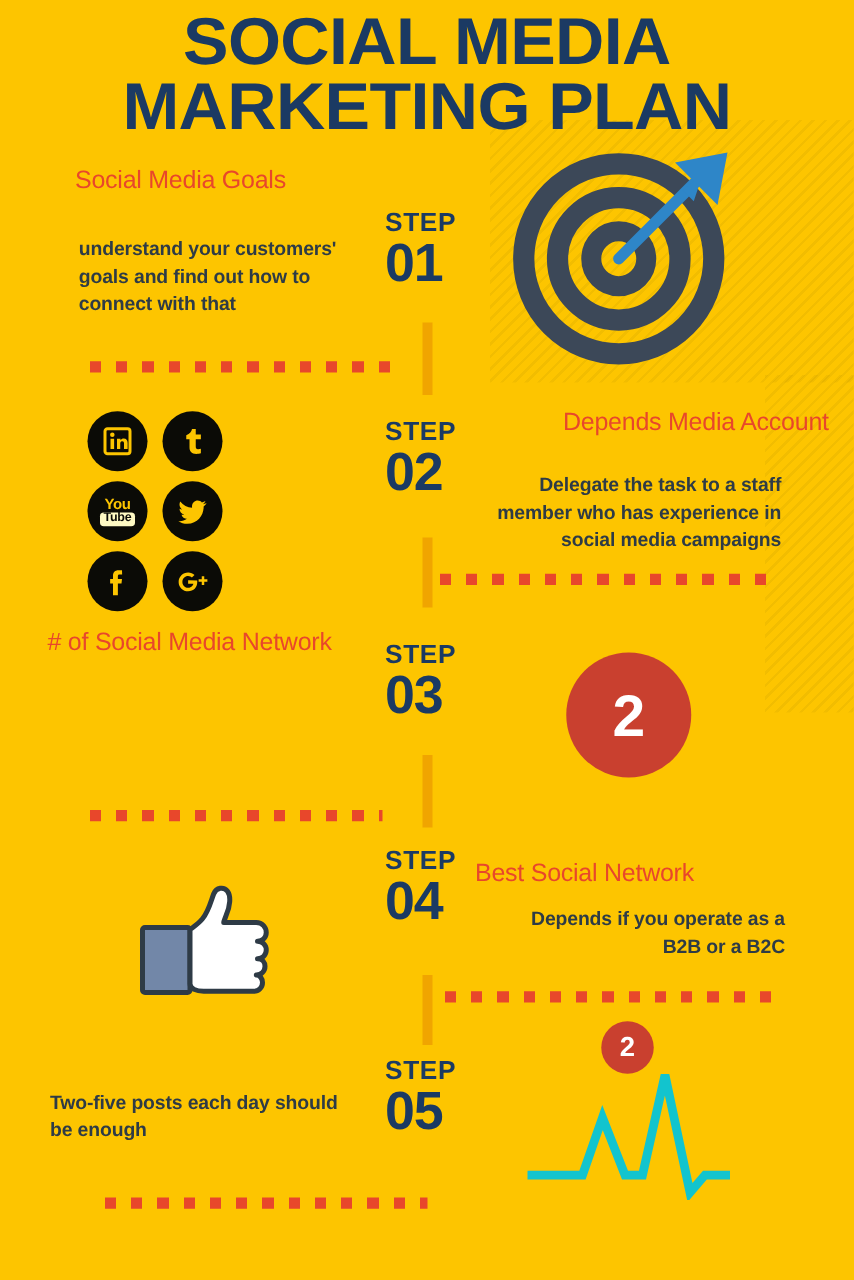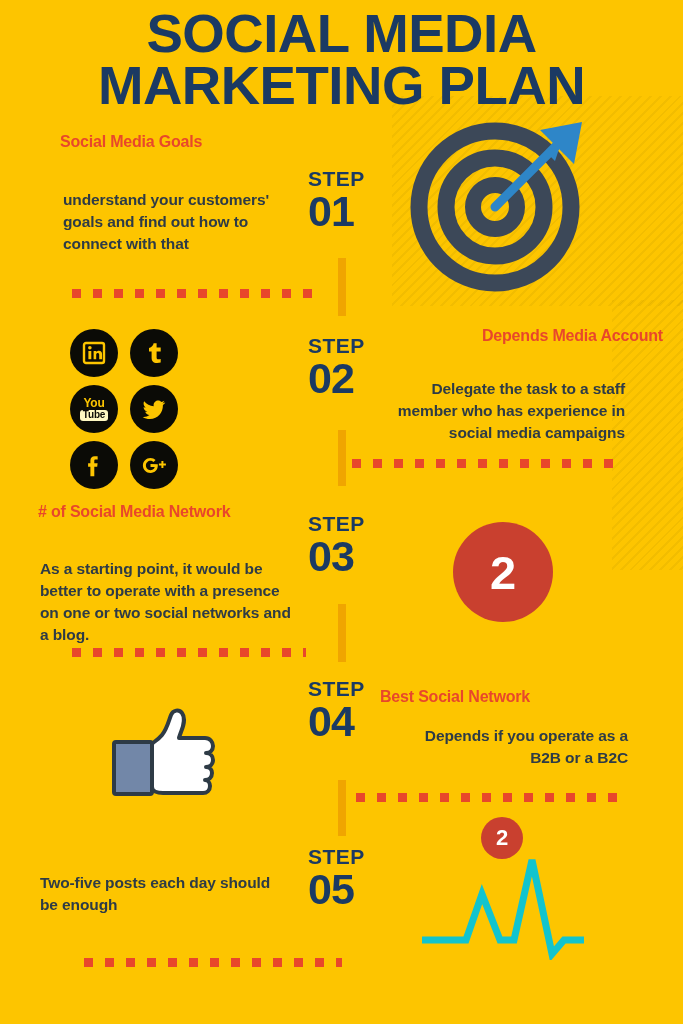--- a/index.html
+++ b/index.html
@@ -29,21 +29,21 @@
     font-weight:bold;
     font-size:53px;line-height:0.98;
     letter-spacing:-0.5px;
     transform:scaleX(1.03);
   }
   .title .l2{display:block;font-size:53px;}
 
   
   .heading{
     position:absolute;color:#E8472B;
-    font-size:16px;font-weight:bold;line-height:1.17;
+    font-size:20px;font-weight:normal;line-height:1.17;
     letter-spacing:-0.2px;
   }
   .body{
     position:absolute;color:#2E3B46;
     font-size:15.5px;font-weight:bold;line-height:1.42;
     letter-spacing:-0.1px;
   }
   .step{
     position:absolute;color:#1B3A63;text-align:left;
   }
@@ -162,21 +162,20 @@
     <span class="word">STEP</span>
     <span class="num">02</span>
   </div>
   <div class="heading" style="left:383px;top:327px;width:280px;text-align:right;">Depends Media Account</div>
   <div class="body" style="left:383px;top:378px;width:242px;text-align:right;">Delegate the task to a staff member who has experience in social media campaigns</div>
 
   <div class="conn" style="left:338px;top:430px;height:56px;"></div>
   <div class="dash" style="left:352px;top:459px;width:270px;"></div>
 
   <div class="heading" style="left:38px;top:503px;width:268px;"># of Social Media Network</div>
-  <div class="body" style="left:40px;top:558px;width:258px;">As a starting point, it would be better to operate with a presence on one or two social networks and a blog.</div>
   <div class="step" style="left:308px;top:513px;">
     <span class="word">STEP</span>
     <span class="num">03</span>
   </div>
   <div class="red-circle rc-big">2</div>
 
   <div class="conn" style="left:338px;top:604px;height:58px;"></div>
   <div class="dash" style="left:72px;top:648px;width:234px;"></div>
 
   <div style="position:absolute;left:108px;top:700px;width:140px;height:100px;">

